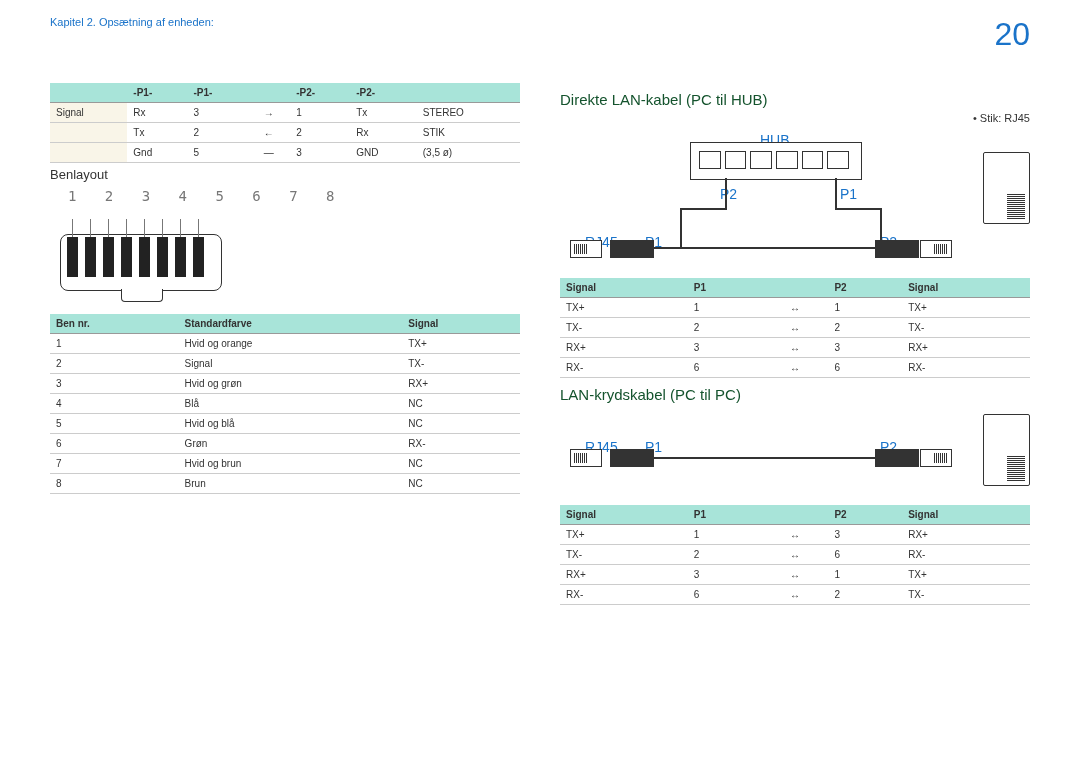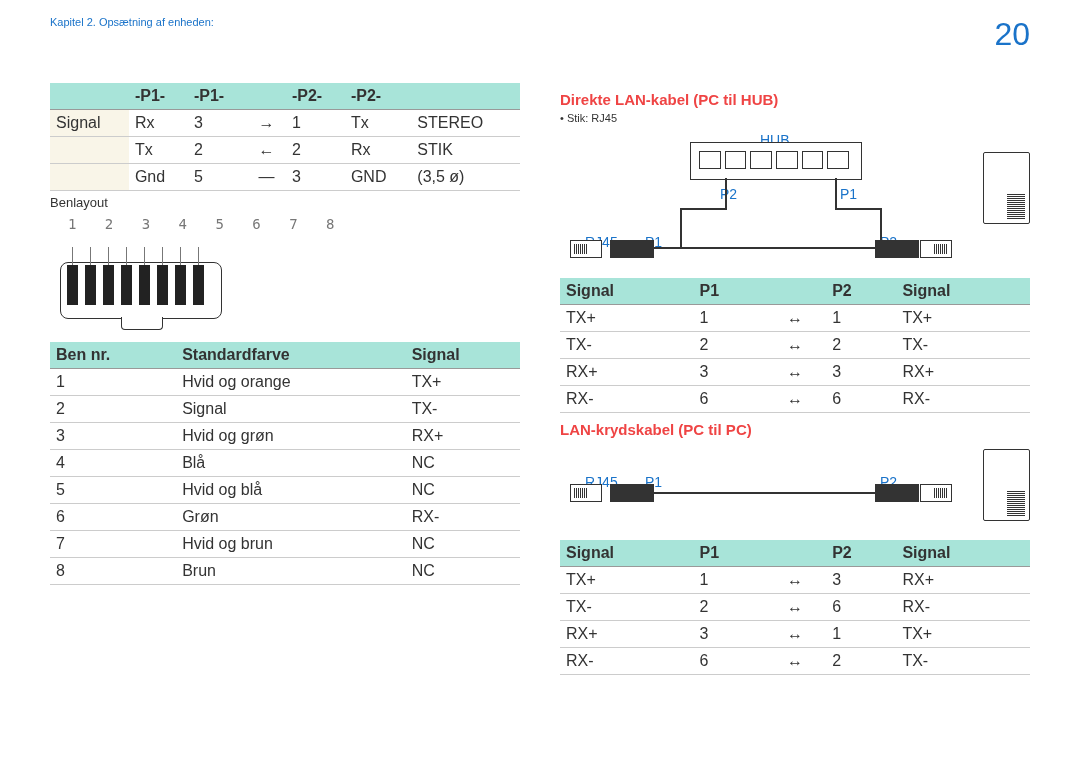--- a/index.html
+++ b/index.html
@@ -32,53 +32,54 @@
   }
   .columns {
     display: flex;
     gap: 40px;
     margin-top: 30px;
   }
   .col {
     flex: 1;
   }
   .section-title {
-    color: #ef4444;
+    color: #14532d;
     font-size: 15px;
     margin: 8px 0 4px 0;
-    font-weight: 700;
+    font-weight: 400;
   }
   .subtitle {
     color: #333;
     font-size: 13px;
     margin: 4px 0;
   }
   table {
     width: 100%;
     border-collapse: collapse;
-    font-size: 16px;
+    font-size: 10px;
   }
   th {
     background: #a8e4d9;
     text-align: left;
     padding: 4px 6px;
     font-weight: bold;
     border-bottom: 1px solid #999;
   }
   td {
     padding: 4px 6px;
     border-bottom: 1px solid #ccc;
   }
   td.rowhead {
     background: #f9f5e8;
     font-weight: 500;
   }
   .bullet {
     margin: 4px 0 8px 0;
     font-size: 11px;
+    text-align: right;
   }
   .bullet::before {
     content: "• ";
   }
   .pin-numbers {
     letter-spacing: 10px;
     font-family: monospace;
     font-size: 14px;
     color: #777;
     margin-left: 18px;

